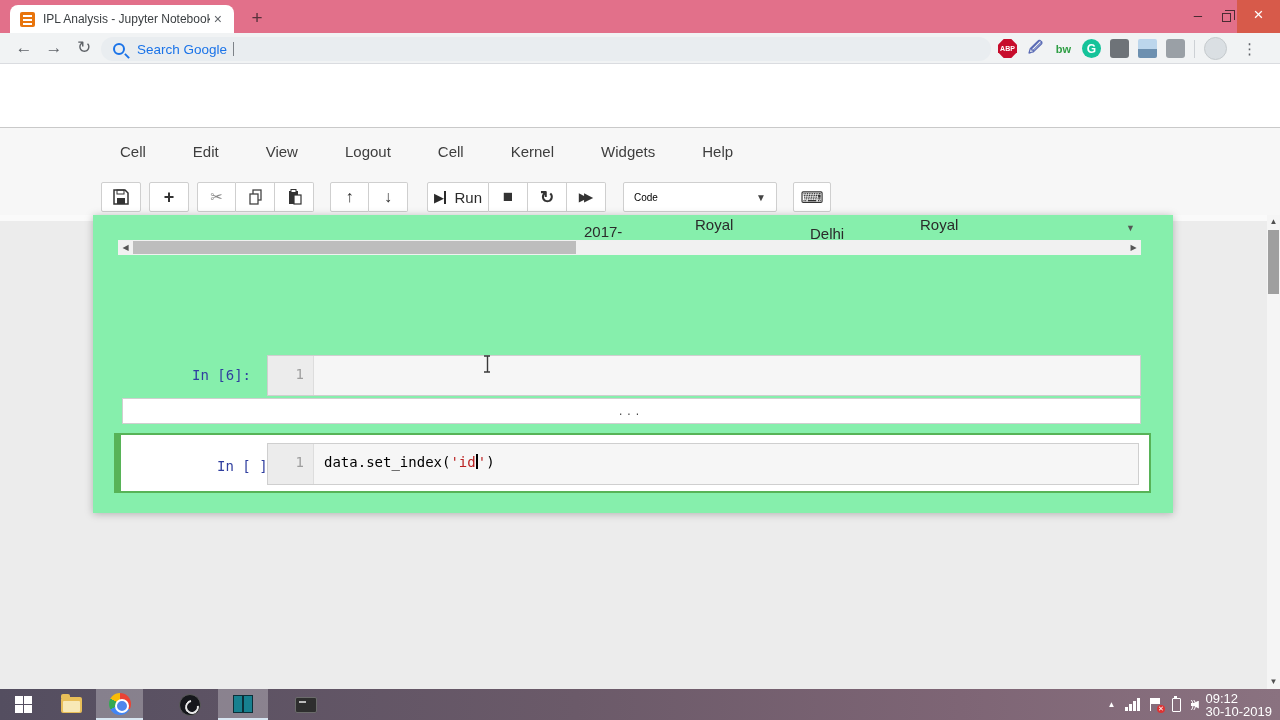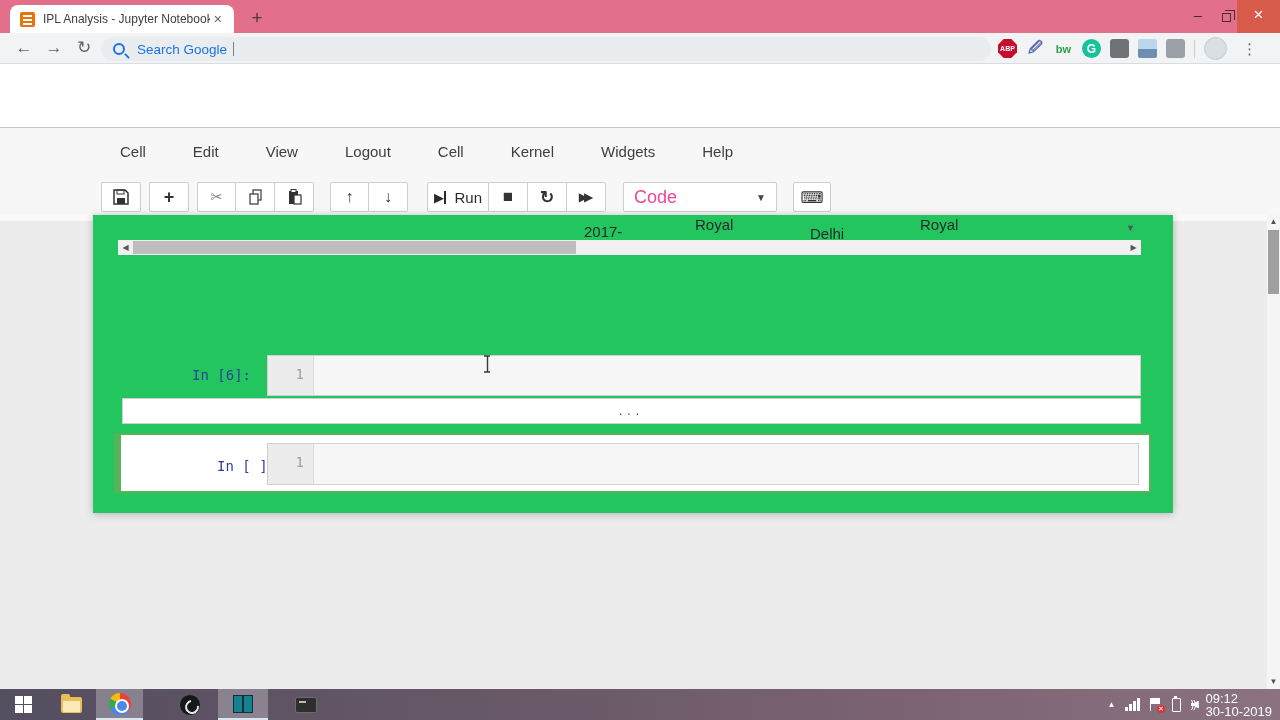--- a/index.html
+++ b/index.html
@@ -66,28 +66,28 @@
   .tbtn { position:absolute; top:7px; height:30px; background:#fff; border:1px solid #cfcfcf; border-radius:2px; color:#333; display:flex; align-items:center; justify-content:center; font-size:15px; }
   .tgroup { position:absolute; top:7px; height:30px; display:flex; }
   .tgroup .gbtn { width:39px; height:30px; background:#fff; border:1px solid #cfcfcf; border-left:none; display:flex; align-items:center; justify-content:center; color:#333; font-size:15px; }
   .tgroup .gbtn:first-child { border-left:1px solid #cfcfcf; border-radius:2px 0 0 2px; }
   .tgroup .gbtn:last-child { border-radius:0 2px 2px 0; }
   .run-label { font-size:15px; margin-left:6px; color:#2a2a2a; }
   .runbar { display:inline-block; width:2.5px; height:13px; background:#2a2a2a; margin-right:2px; }
   .run-tri { font-size:13px; color:#2a2a2a; }
   .ff { letter-spacing:-4px; font-size:12px; padding-right:4px; }
   .celltype-select { position:absolute; left:623px; top:7px; width:154px; height:30px; background:#fff; border:1px solid #cfcfcf; border-radius:2px; display:flex; align-items:center; padding:0 10px; }
-  .celltype-label { font-size:18px; color:#ec4899; flex:1; }
+  .celltype-label { font-size:10px; color:#000000; flex:1; }
   .celltype-caret { font-size:10px; color:#444; }
   .kbd-btn { left:793px; width:38px; font-size:16px; }
 
   
   .content { position:absolute; left:0; top:215px; width:1280px; height:474px; background:#ececec; }
   .content::before { content:""; position:absolute; left:0; top:0; width:1280px; height:6px; background:#fafafa; }
-  .nb-container { position:absolute; left:93px; top:0; width:1080px; height:298px; background:#22c55e; box-shadow:0 1px 8px rgba(0,0,0,0.25); }
+  .nb-container { position:absolute; left:93px; top:0; width:1080px; height:298px; background:#86efac; box-shadow:0 1px 8px rgba(0,0,0,0.25); }
 
   .frag { position:absolute; font-size:15px; color:#2b2b2b; white-space:nowrap; }
   .frag-faint { position:absolute; top:26px; height:3px; background:#9a9a9a; opacity:.55; }
   .mini-caret { position:absolute; left:1033px; top:8px; font-size:9px; color:#555; }
 
   .hscroll { position:absolute; left:25px; top:25px; width:1023px; height:15px; background:#f1f1f1; }
   .hs-arrow { position:absolute; top:0; width:15px; height:15px; color:#555; font-size:8px; text-align:center; line-height:15px; background:#f1f1f1; }
   .hs-thumb { position:absolute; left:15px; top:1px; width:443px; height:13px; background:#bdbdbd; }
 
   .md-heading { position:absolute; left:182px; top:85px; font-size:21px; font-weight:bold; color:#161616; }
@@ -326,20 +326,21 @@
       </div>
 
       <div class="outbox">
         <div class="outdots">...</div>
       </div>
 
       <div class="cell-active">
         <div class="prompt">In [ ]:</div>
         <div class="codebox">
           <div class="gutter">1</div>
+          <div class="codeline"><span>data.set_index(</span><span class="tk-str">'id</span><span class="caret"></span><span class="tk-str">'</span><span>)</span></div>
         </div>
       </div>
     </div>
 
     <div class="vscroll">
       <div class="vs-arrow" style="top:0;">▲</div>
       <div class="vs-thumb"></div>
       <div class="vs-arrow" style="bottom:0;">▼</div>
     </div>
   </div>

